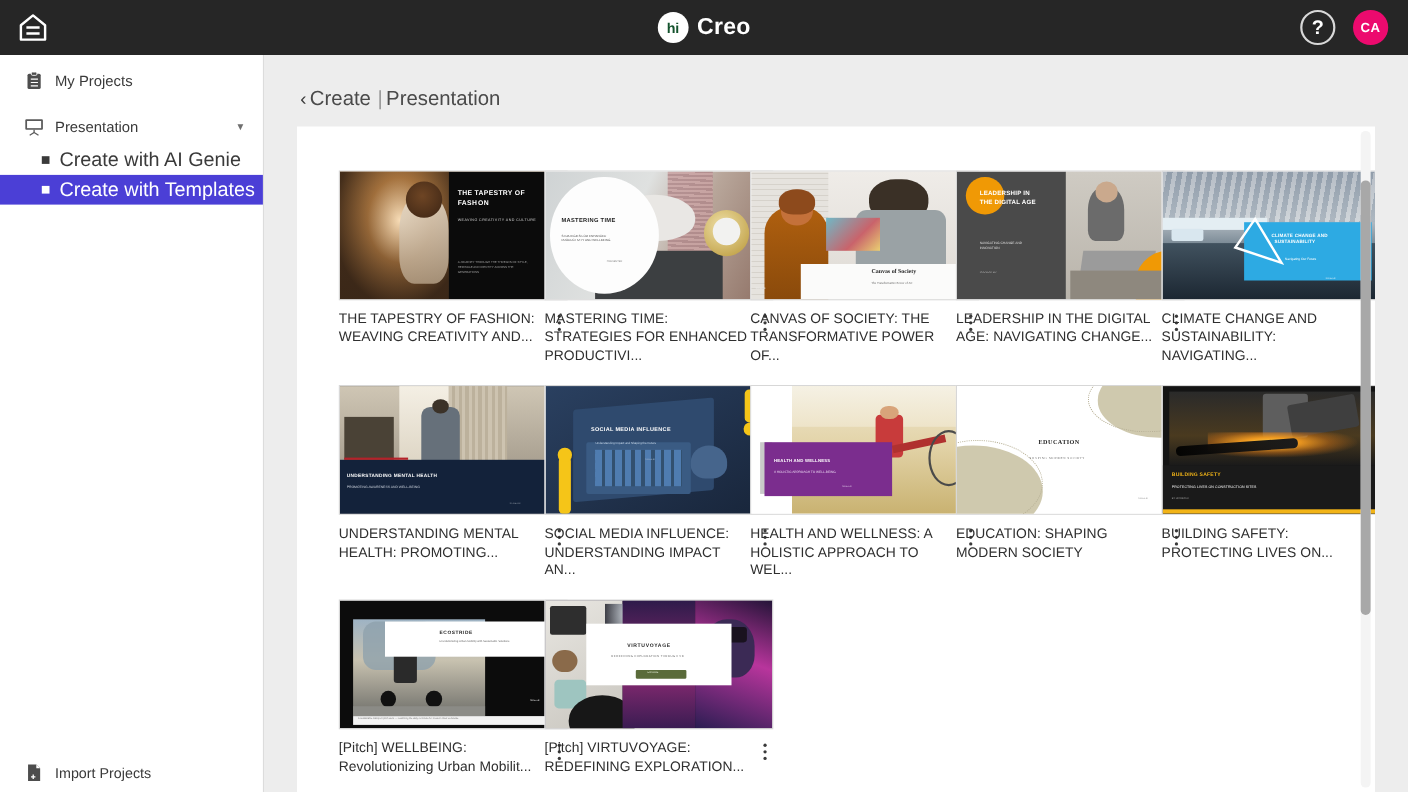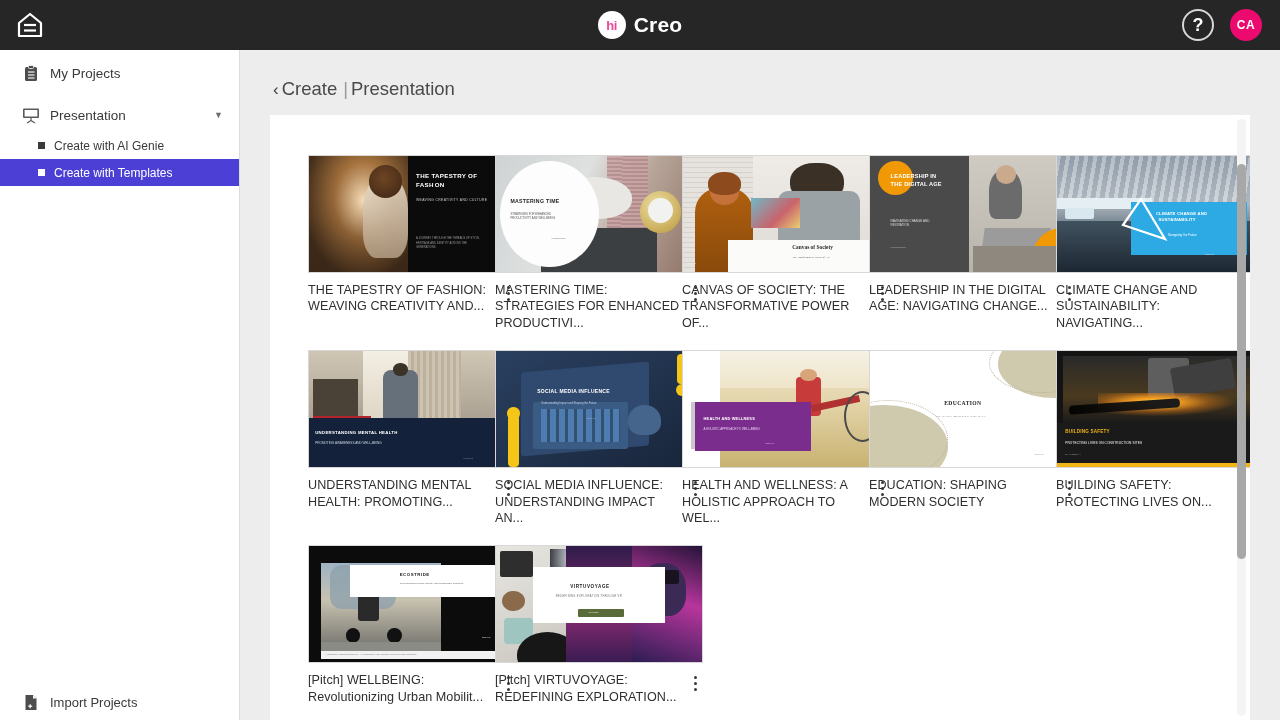--- a/index.html
+++ b/index.html
@@ -24,21 +24,21 @@
     display: flex; align-items: center; justify-content: center;
     cursor: pointer;
   }
   .brand {
     position: absolute; left: 0; right: 0; top: 0; height: 50px;
     display: flex; align-items: center; justify-content: center;
     pointer-events: none;
   }
   .brand-mark {
     width: 28px; height: 28px; border-radius: 50%;
-    background: #ffffff; color: #ec4899;
+    background: #ffffff; color: #14532d;
     display: flex; align-items: center; justify-content: center;
     font-size: 13px; font-weight: bold; letter-spacing: -0.3px;
   }
   .brand-name {
     margin-left: 8px; color: #ffffff;
     font-size: 21px; font-weight: bold; letter-spacing: 0.2px;
   }
   .topbar-right {
     margin-left: auto; display: flex; align-items: center;
     gap: 16px; margin-right: 18px;
@@ -76,21 +76,21 @@
     display: flex; align-items: center; justify-content: center;
     flex: 0 0 18px;
   }
   .nav-caret {
     margin-left: auto; margin-right: 16px;
     color: #6f6f6f; font-size: 9px;
   }
   .sub-item {
     display: flex; align-items: center;
     height: 27px; padding-left: 38px;
-    font-size: 12px; color: #3a3a3a; cursor: pointer;
+    font-size: 18px; color: #3a3a3a; cursor: pointer;
   }
   .sub-item.active { background: #4b3fd6; color: #ffffff; }
   .bullet {
     width: 7px; height: 7px; margin-right: 9px;
     background: #3a3a3a; flex: 0 0 7px;
   }
   .sub-item.active .bullet { background: #ffffff; }
   .import-row {
     position: absolute; bottom: 9px; left: 0;
     display: flex; align-items: center;

